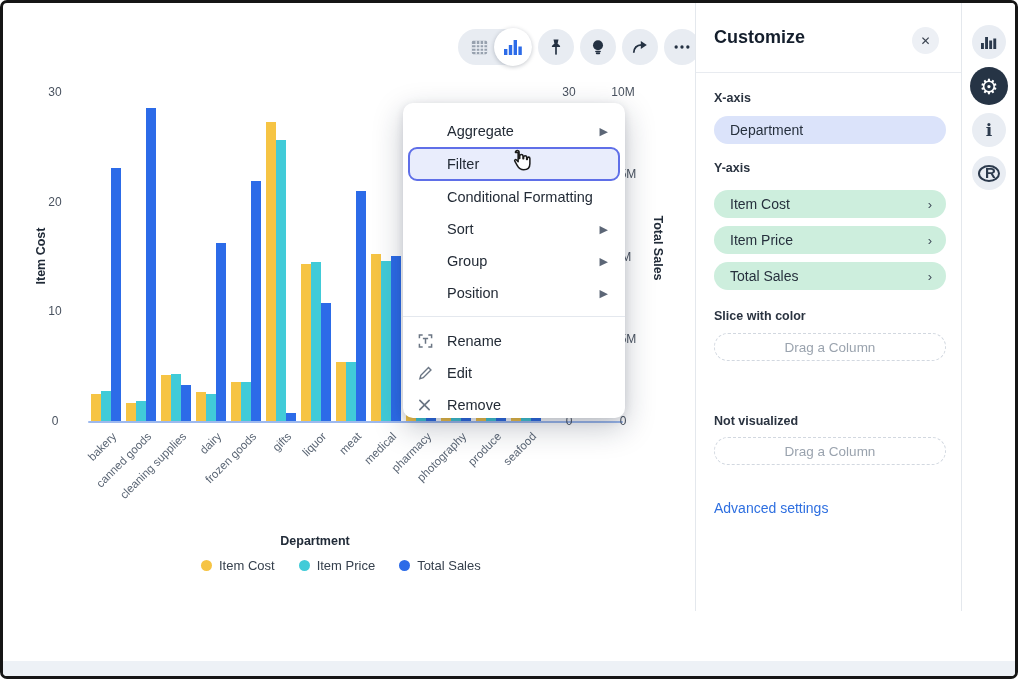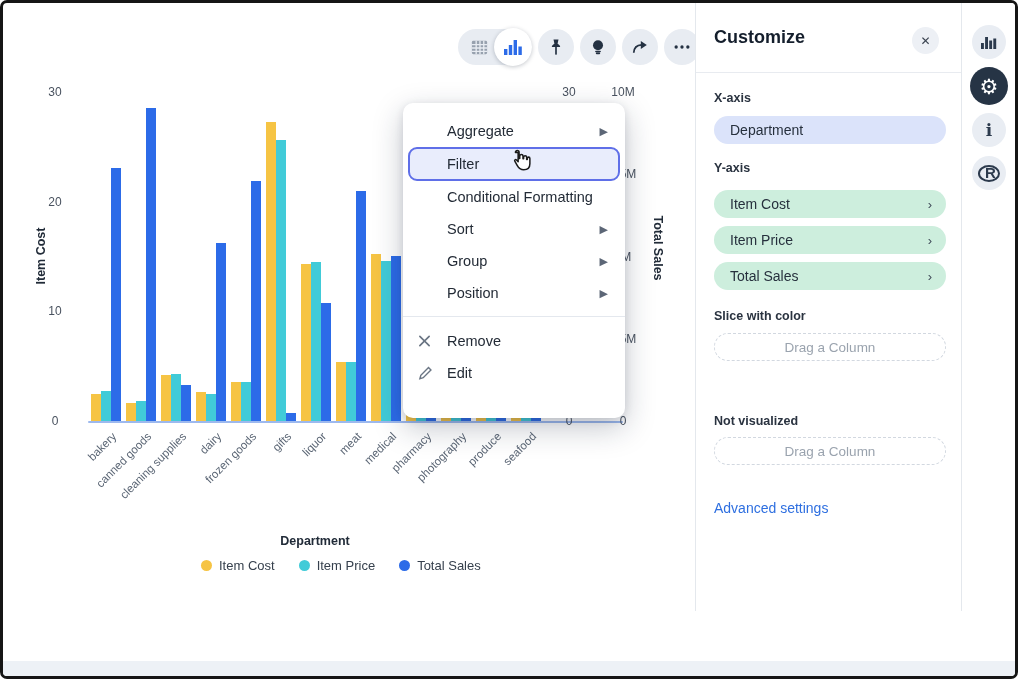--- a/index.html
+++ b/index.html
@@ -251,34 +251,43 @@
         <span class="sub-arrow">▶</span>
       </div>
       <div class="menu-item">
         <span>Position</span>
         <span class="sub-arrow">▶</span>
       </div>
       <div class="menu-divider"></div>
       <div class="menu-foot">
         <div class="menu-item">
           <span class="mi-icon">
-            <svg width="13" height="13" viewBox="0 0 14 14">
-              <path d="M2 2l10 10M12 2L2 12" stroke="#6b7684" stroke-width="1.8" stroke-linecap="round"></path>
+            <svg width="15" height="15" viewBox="0 0 16 16">
+              <path d="M1.5 5V1.5H5M11 1.5h3.5V5M14.5 11v3.5H11M5 14.5H1.5V11" fill="none" stroke="#6b7684" stroke-width="1.6"></path>
+              <path d="M5.2 5.3h5.6M8 5.3v5.6" stroke="#6b7684" stroke-width="1.6"></path>
             </svg>
           </span>
-          <span>Remove</span>
+          <span>Rename</span>
         </div>
         <div class="menu-item">
           <span class="mi-icon">
             <svg width="15" height="15" viewBox="0 0 16 16">
               <path d="M2 14l1-3.6 8.2-8.2 2.6 2.6L5.6 13 2 14z" fill="none" stroke="#6b7684" stroke-width="1.5"></path>
             </svg>
           </span>
           <span>Edit</span>
         </div>
+        <div class="menu-item">
+          <span class="mi-icon">
+            <svg width="13" height="13" viewBox="0 0 14 14">
+              <path d="M2 2l10 10M12 2L2 12" stroke="#6b7684" stroke-width="1.8" stroke-linecap="round"></path>
+            </svg>
+          </span>
+          <span>Remove</span>
+        </div>
       </div>
     </div>
 
   <svg class="cursor-hand" style="left:503px;top:144px" width="26" height="28" viewBox="0 0 24 26">
     <path d="M8.7 5.1c0-1 .8-1.8 1.7-1.8s1.7.8 1.7 1.8v5.6h.6V8.6c0-.9.7-1.6 1.5-1.6s1.5.7 1.5 1.6v2.4h.6V9.6c0-.8.6-1.5 1.4-1.5s1.4.7 1.4 1.5v1.9h.6v-.8c0-.7.6-1.3 1.2-1.3s1.2.6 1.2 1.3v4.8c0 3.4-2.2 5.6-5.7 5.6-3.2 0-4.6-1.2-6.1-4l-2.2-4c-.6-1 .7-2 1.6-1.1l1.5 1.6V5.1z" fill="#ffffff" stroke="#1b1b1b" stroke-width="1.4" stroke-linejoin="round"></path>
   </svg>
 
   <div class="panel">
     <div class="panel-header">Customize</div>
     <div class="panel-close">

